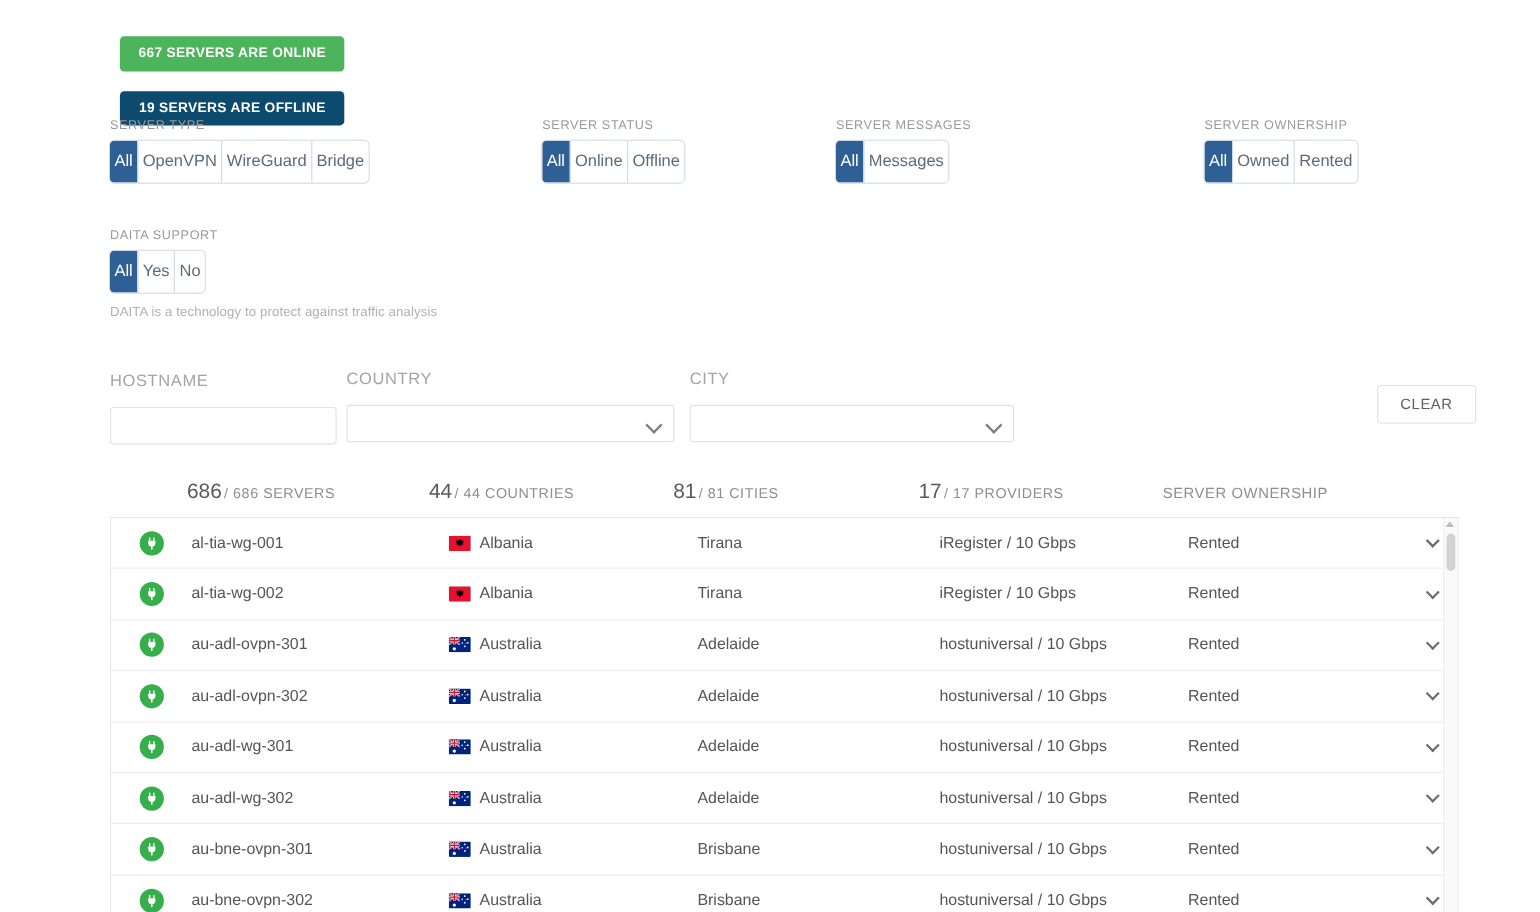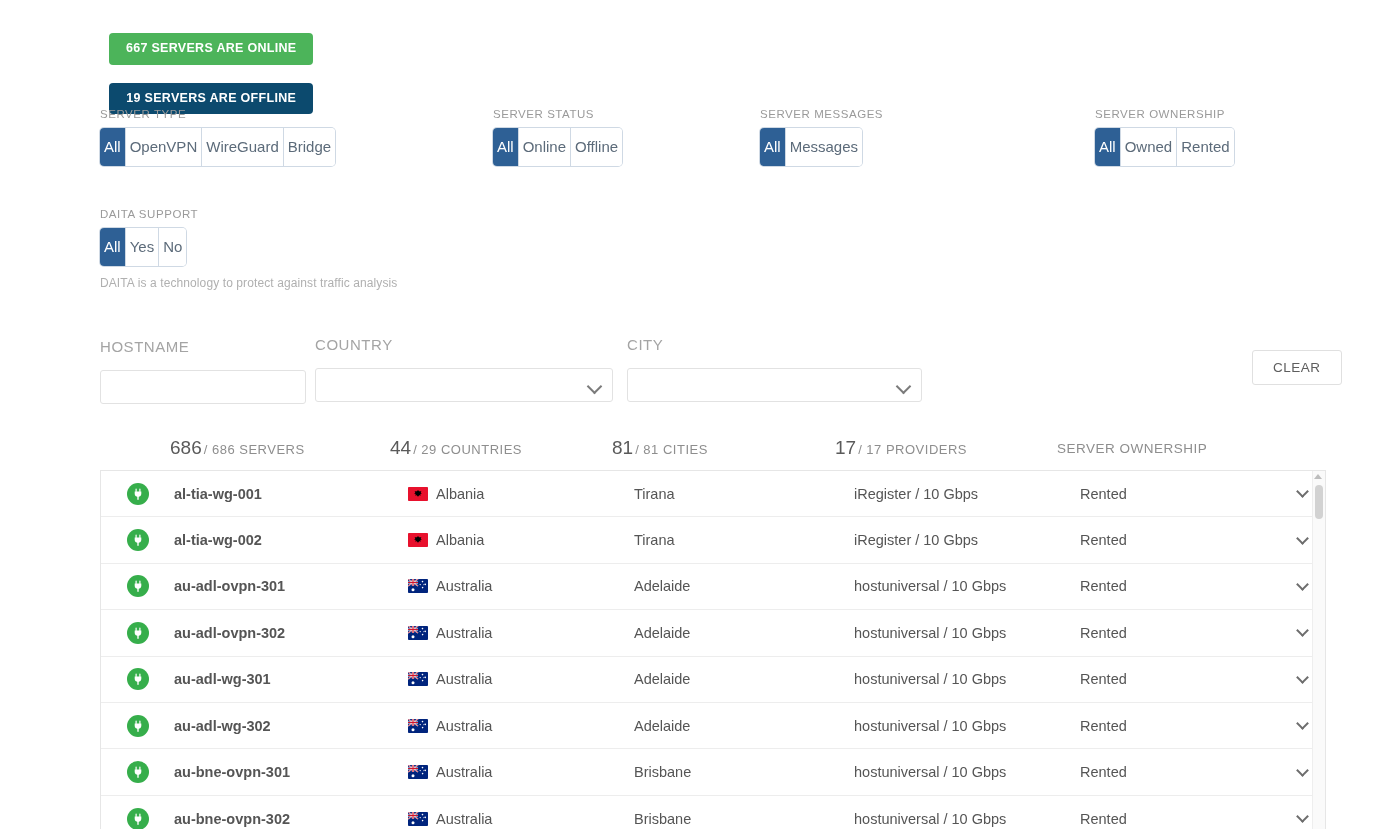--- a/index.html
+++ b/index.html
@@ -173,21 +173,21 @@
     display: flex;
     align-items: center;
     height: 46.4px;
     border-bottom: 1px solid #ededed;
     font-size: 14.5px;
     color: #555;
     cursor: pointer;
   }
   .trow:last-child { border-bottom: 0; }
   .c-status { width: 73px; display: flex; justify-content: center; }
-  .c-host   { width: 234px; font-weight: bold; }
+  .c-host   { width: 234px; }
   .c-country{ width: 226px; display: flex; align-items: center; gap: 8px; }
   .c-city   { width: 220px; }
   .c-prov   { width: 226px; }
   .c-own    { width: 200px; }
   .c-chev   { flex: 1; display: flex; justify-content: flex-start; padding-left: 18px; }
 
   .status-dot {
     width: 22px; height: 22px;
     border-radius: 50%;
     background: #36ae4b;
@@ -326,21 +326,21 @@
 
 
     <button class="clear-btn">CLEAR</button>
   </div>
 
   <div class="counts">
     <div class="count-cell" style="left:70px;">
       <span class="big">686</span><span>/ 686 SERVERS</span>
     </div>
     <div class="count-cell" style="left:290px;">
-      <span class="big">44</span><span>/ 29 COUNTRIES</span>
+      <span class="big">44</span><span>/ 44 COUNTRIES</span>
     </div>
     <div class="count-cell" style="left:512px;">
       <span class="big">81</span><span>/ 81 CITIES</span>
     </div>
     <div class="count-cell" style="left:735px;">
       <span class="big">17</span><span>/ 17 PROVIDERS</span>
     </div>
     <div class="count-cell title" style="left:957px;">SERVER OWNERSHIP</div>
   </div>
 

